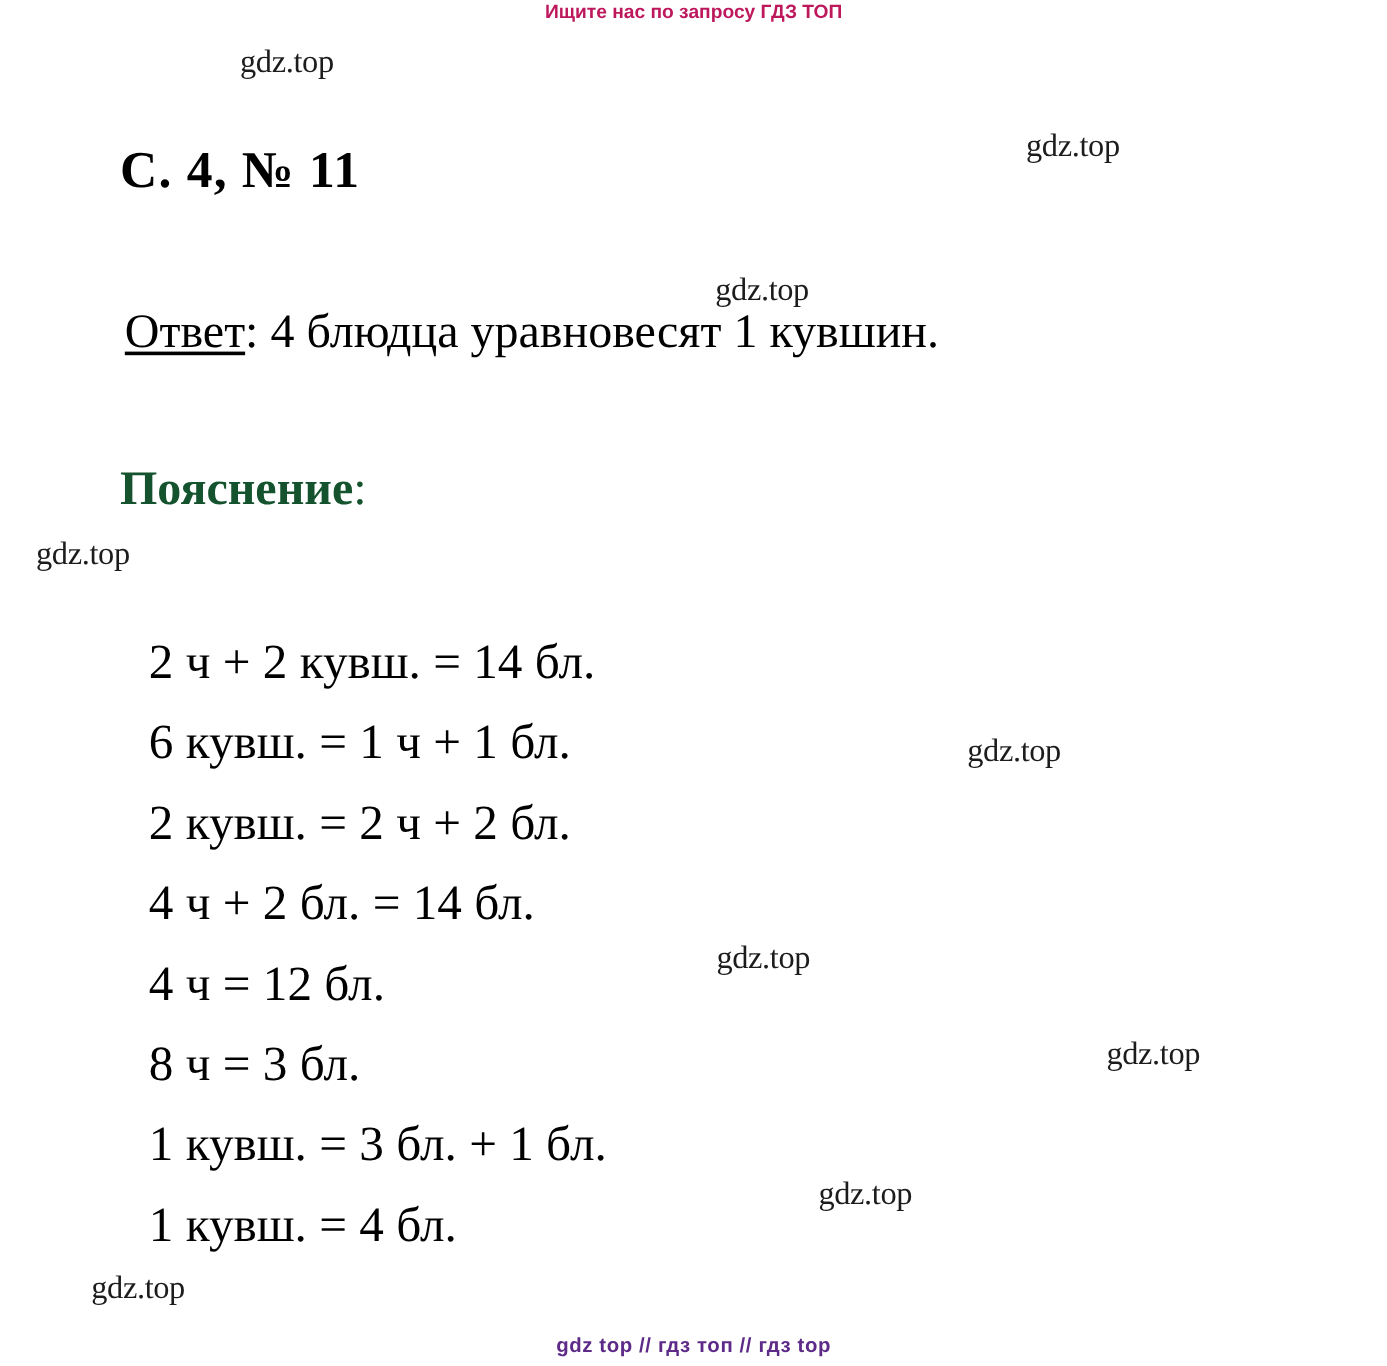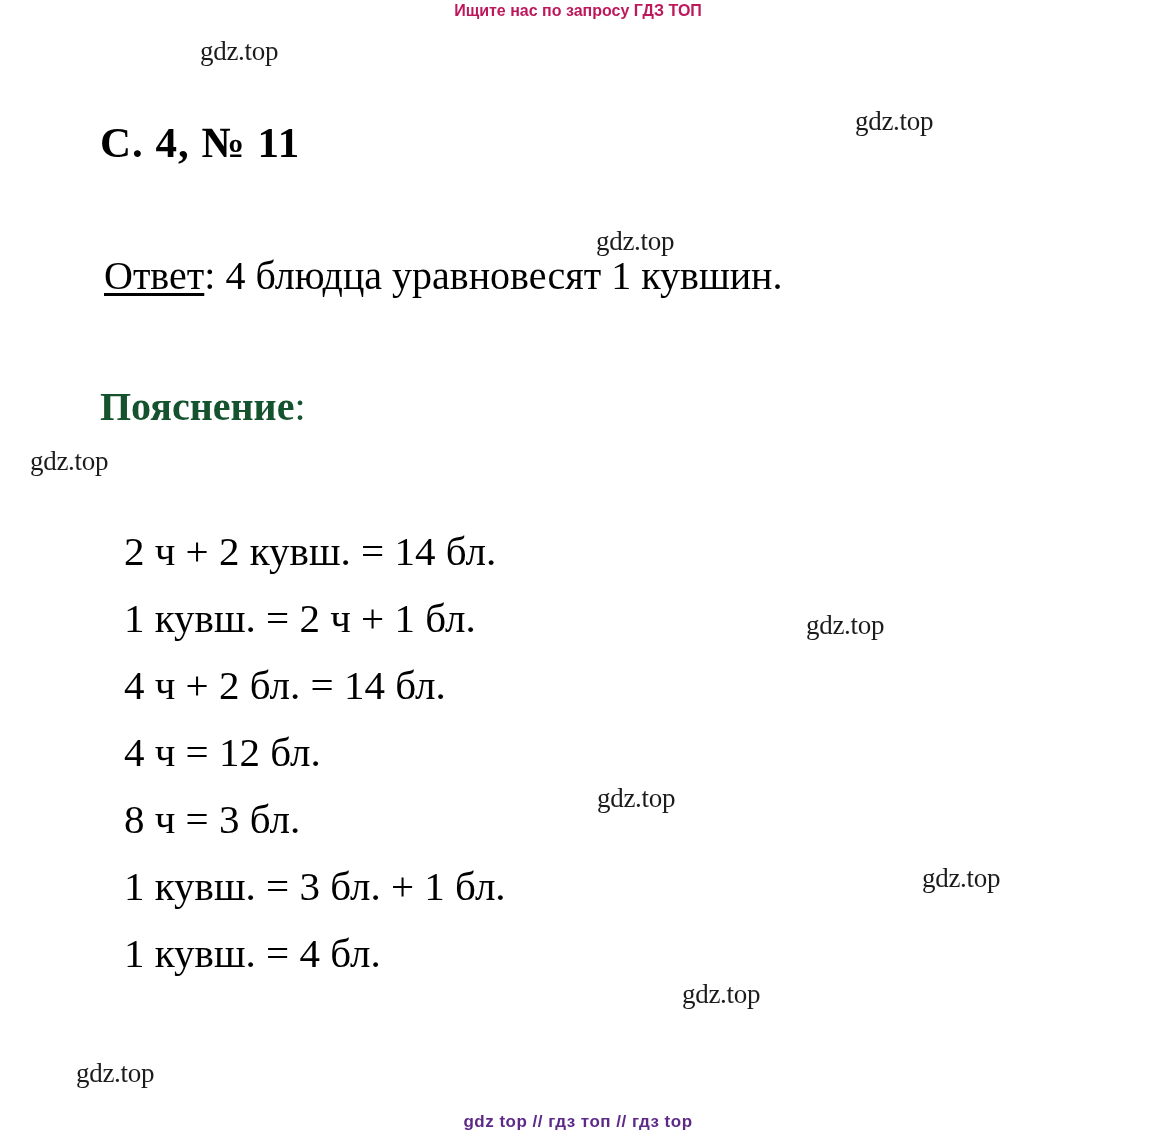--- a/index.html
+++ b/index.html
@@ -127,21 +127,22 @@
   <div class="answer-line">
     <span class="answer-label">Ответ</span><span>: </span><span>4 блюдца уравновесят 1 кувшин.</span>
   </div>
 
   <div class="explanation-title">
     <span>Пояснение</span><span class="colon">:</span>
   </div>
 
   <div class="equations">
       <div class="equation-line">2 ч + 2 кувш. = 14 бл.</div>
-      <div class="equation-line">1 кувш. = 2 ч + 1 бл.</div>
+      <div class="equation-line">6 кувш. = 1 ч + 1 бл.</div>
+      <div class="equation-line">2 кувш. = 2 ч + 2 бл.</div>
       <div class="equation-line">4 ч + 2 бл. = 14 бл.</div>
       <div class="equation-line">4 ч = 12 бл.</div>
       <div class="equation-line">8 ч = 3 бл.</div>
       <div class="equation-line">1 кувш. = 3 бл. + 1 бл.</div>
       <div class="equation-line">1 кувш. = 4 бл.</div>
     </div>
 
   <div id="watermark-layer">
       <div class="watermark" style="left: 200px; top: 36px;">gdz.top</div>
       <div class="watermark" style="left: 855px; top: 106px;">gdz.top</div>

